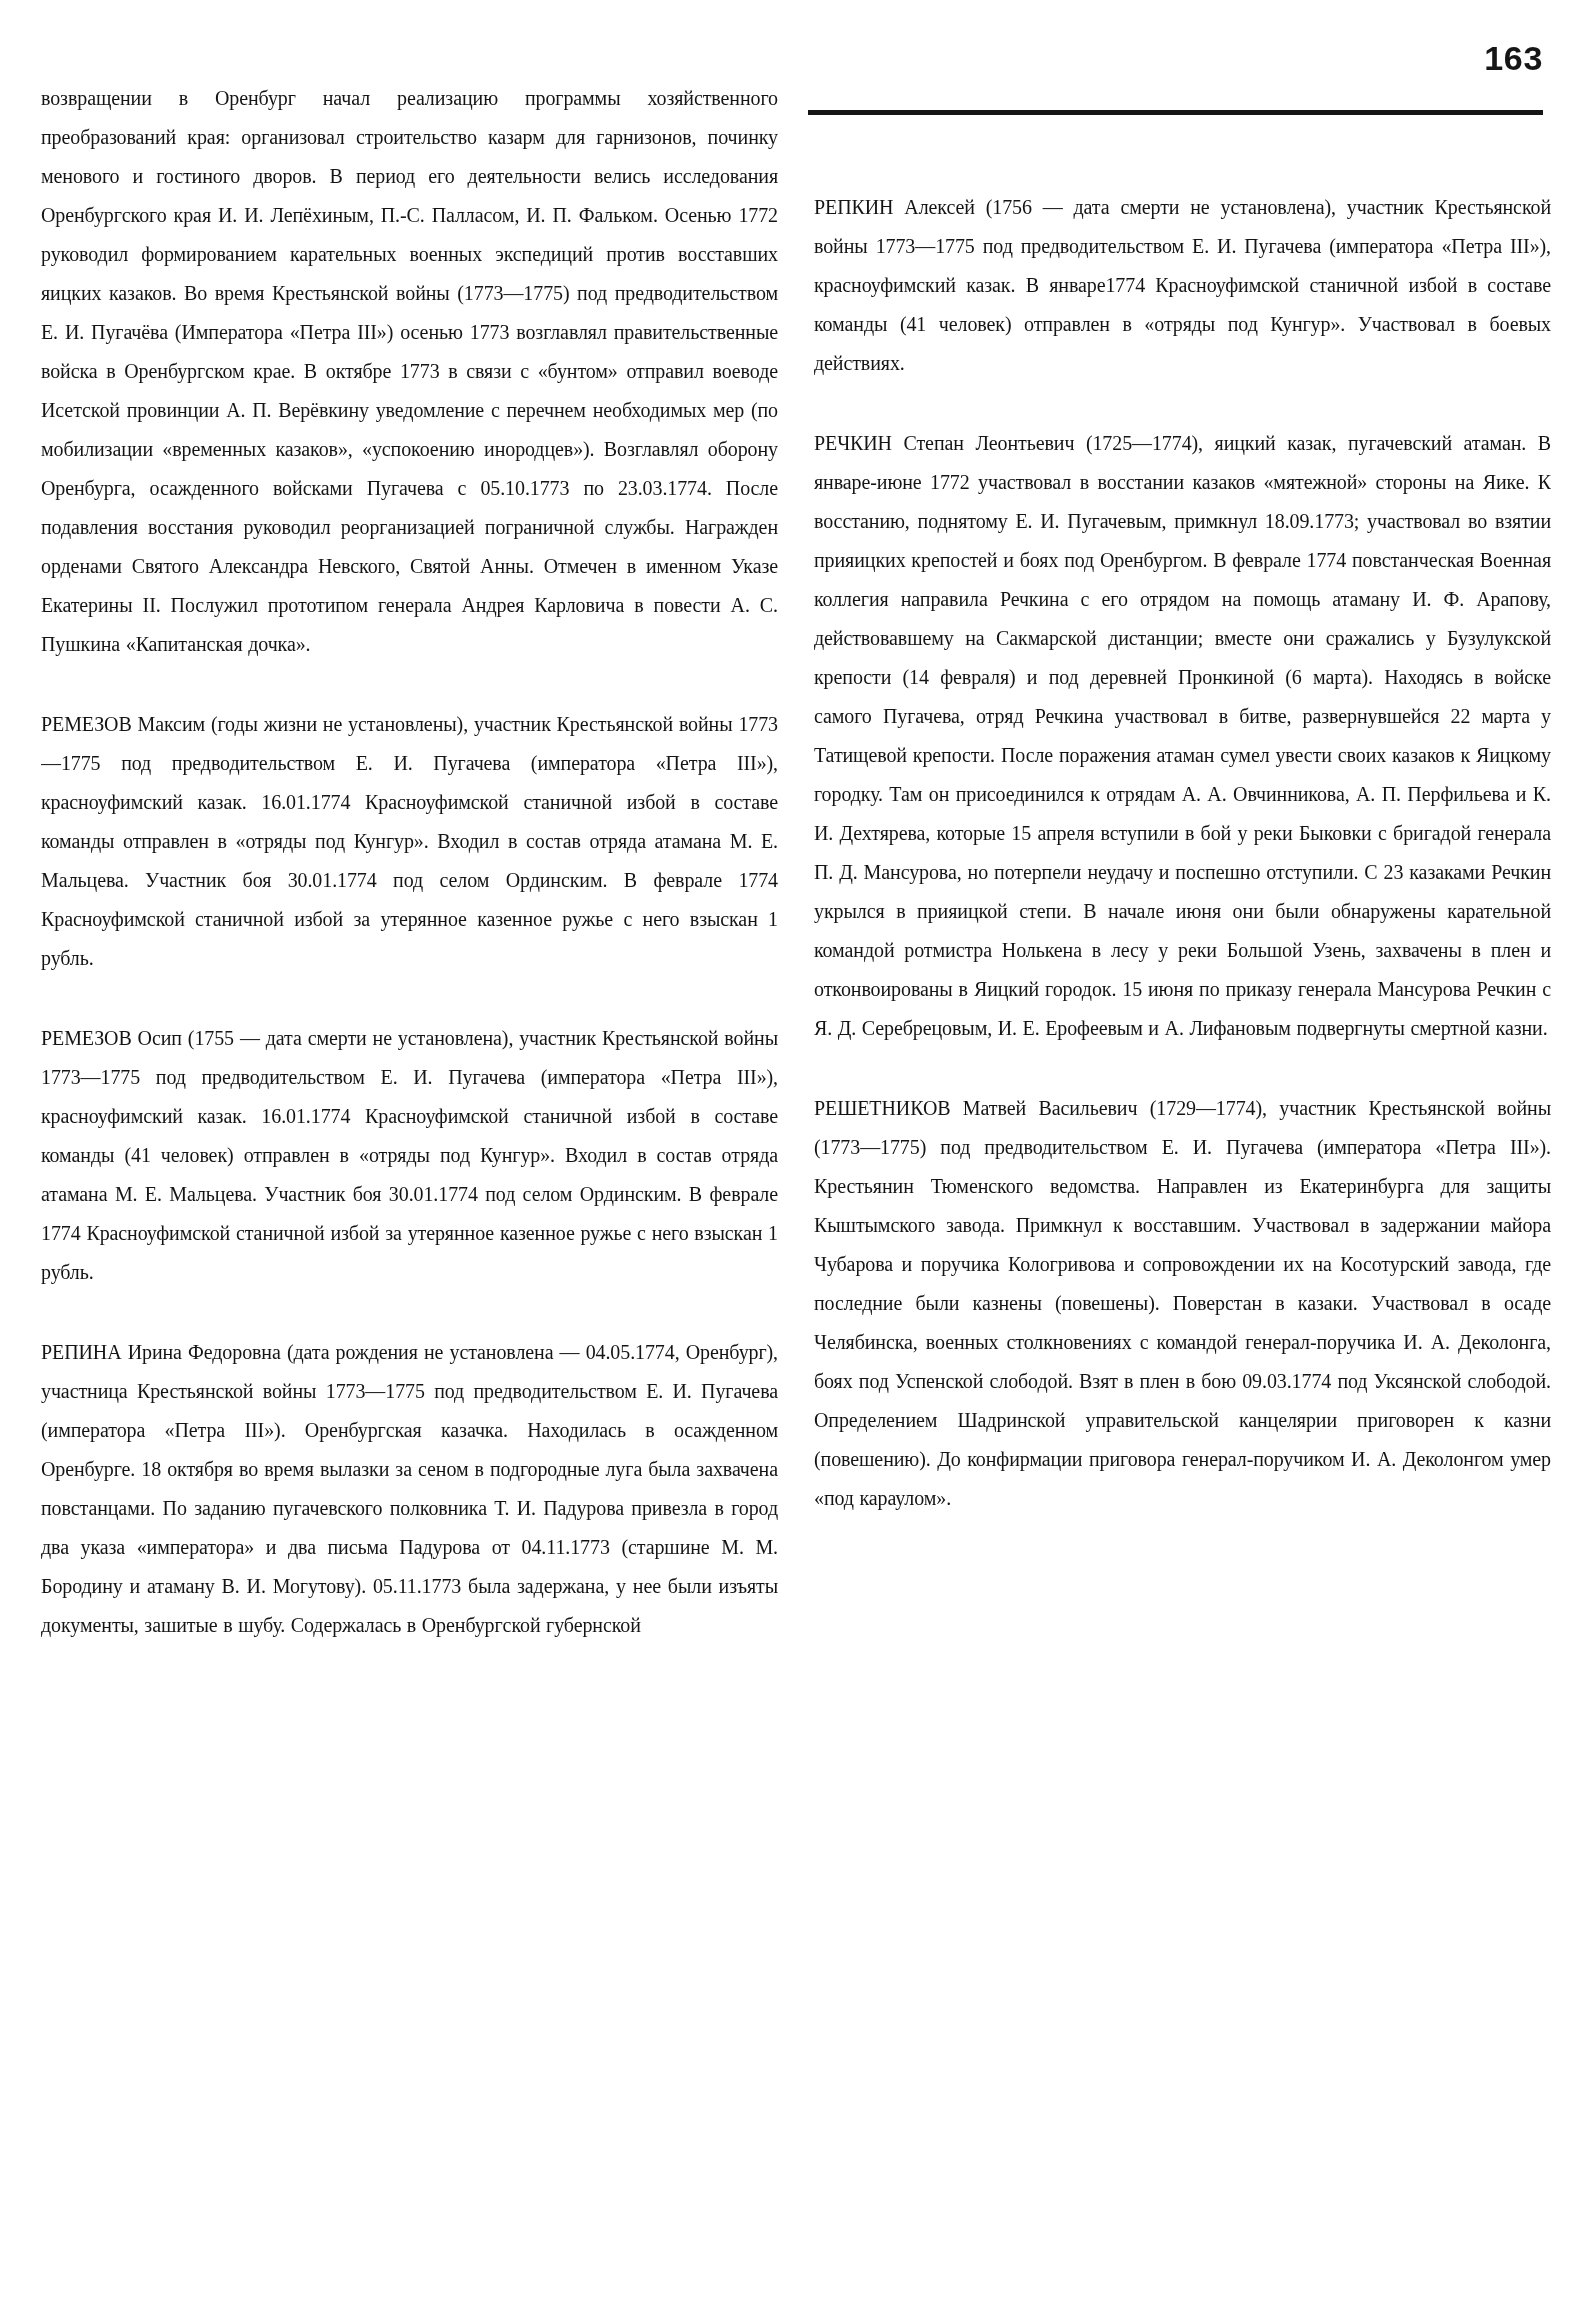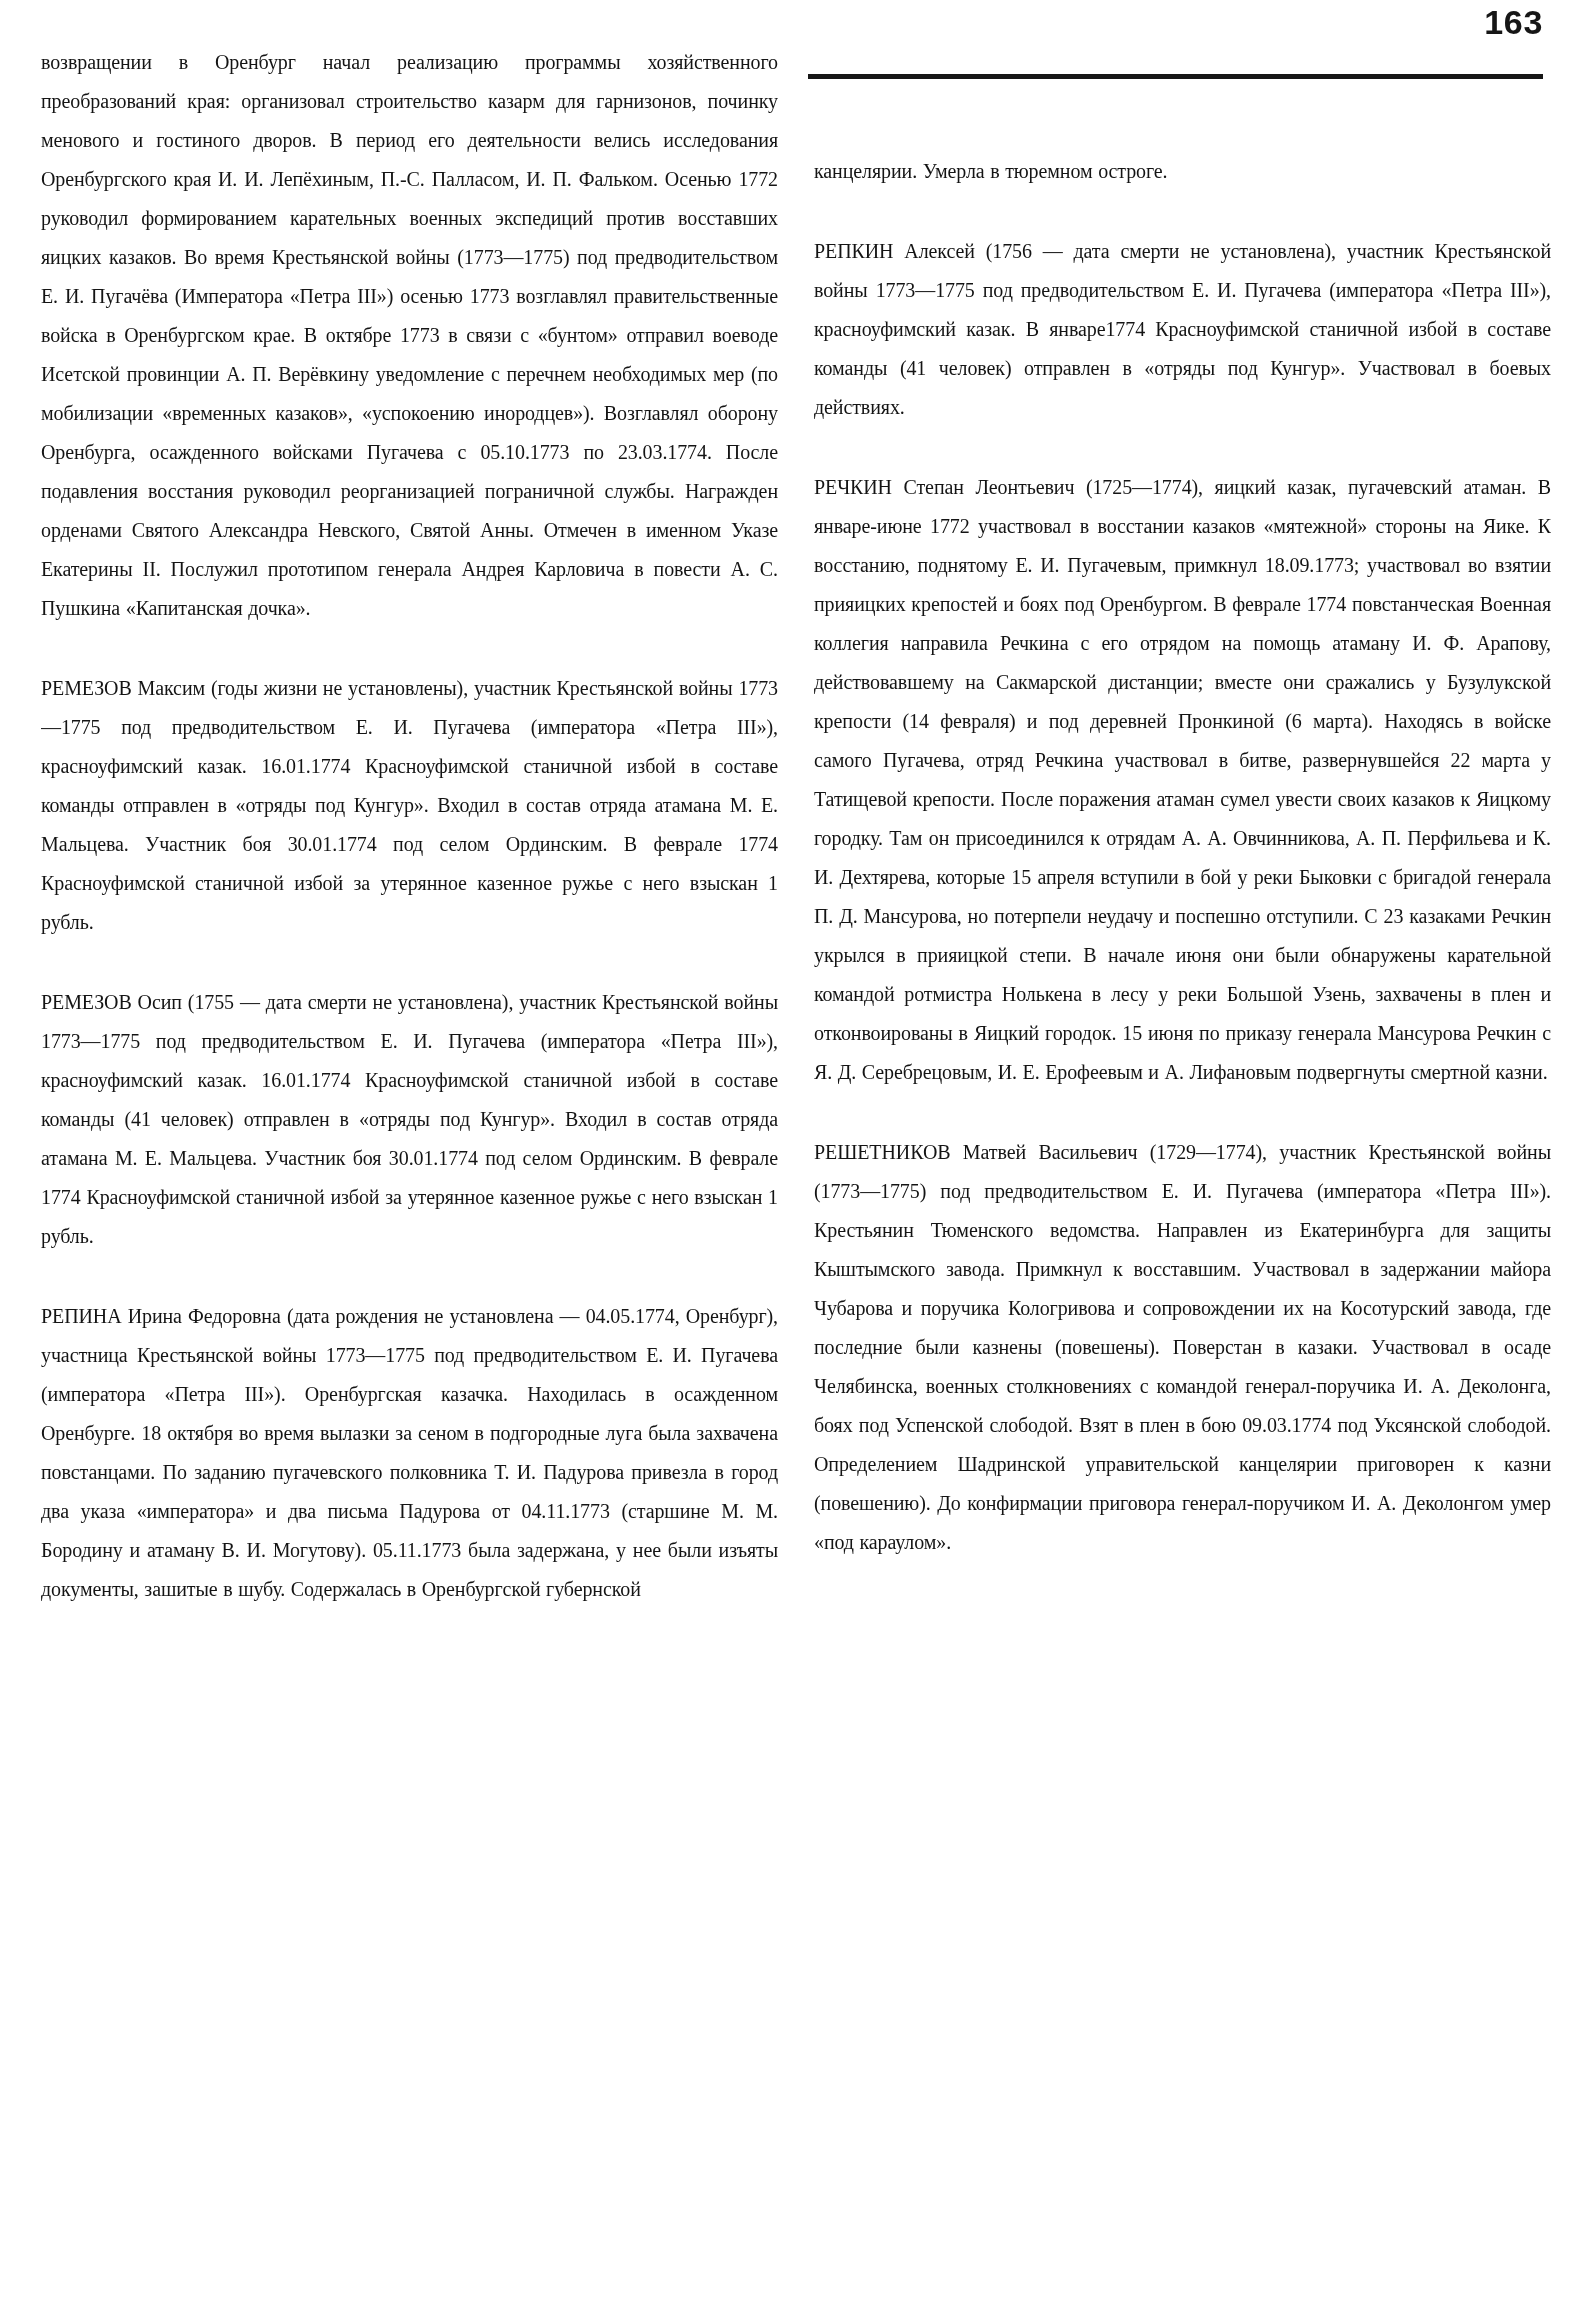--- a/index.html
+++ b/index.html
@@ -8,20 +8,21 @@
     background: #ffffff;
   }
   .page {
     position: relative;
     width: 1571px;
     height: 2183px;
     background: #ffffff;
     overflow: hidden;
     font-family: "Liberation Serif", "DejaVu Serif", serif;
     color: #141414;
+    margin-top: 36px;
   }
   .page-number {
     position: absolute;
     top: 3px;
     right: 28px;
     font-family: "Liberation Sans", sans-serif;
     font-size: 34px;
     font-weight: 600;
     letter-spacing: 0.7px;
     color: #161616;
@@ -70,20 +71,19 @@
 <div class="page">
   <div class="page-number">163</div>
   <div class="header-rule"></div>
   <div class="column" id="col-left">
       <p class="entry"><span>возвращении в Оренбург начал реализацию программы хозяйственного преобразований края: организовал строительство казарм для гарнизонов, починку менового и гостиного дворов. В период его деятельности велись исследования Оренбургского края И. И. Лепёхиным, П.-С. Палласом, И. П. Фальком. Осенью 1772 руководил формированием карательных военных экспедиций против восставших яицких казаков. Во время Крестьянской войны (1773—1775) под предводительством Е. И. Пугачёва (Императора «Петра III») осенью 1773 возглавлял правительственные войска в Оренбургском крае. В октябре 1773 в связи с «бунтом» отправил воеводе Исетской провинции А. П. Верёвкину уведомление с перечнем необходимых мер (по мобилизации «временных казаков», «успокоению инородцев»). Возглавлял оборону Оренбурга, осажденного войсками Пугачева с 05.10.1773 по 23.03.1774. После подавления восстания руководил реорганизацией пограничной службы. Награжден орденами Святого Александра Невского, Святой Анны. Отмечен в именном Указе Екатерины II. Послужил прототипом генерала Андрея Карловича в повести А. С. Пушкина «Капитанская дочка».</span></p>
       <p class="entry"><b class="headword">РЕМЕЗОВ Максим</b><span> (годы жизни не установлены), участник Крестьянской войны 1773—1775 под предводительством Е. И. Пугачева (императора «Петра III»), красноуфимский казак. 16.01.1774 Красноуфимской станичной избой в составе команды отправлен в «отряды под Кунгур». Входил в состав отряда атамана М. Е. Мальцева. Участник боя 30.01.1774 под селом Ординским. В феврале 1774 Красноуфимской станичной избой за утерянное казенное ружье с него взыскан 1 рубль.</span></p>
       <p class="entry"><b class="headword">РЕМЕЗОВ Осип</b><span> (1755 — дата смерти не установлена), участник Крестьянской войны 1773—1775 под предводительством Е. И. Пугачева (императора «Петра III»), красноуфимский казак. 16.01.1774 Красноуфимской станичной избой в составе команды (41 человек) отправлен в «отряды под Кунгур». Входил в состав отряда атамана М. Е. Мальцева. Участник боя 30.01.1774 под селом Ординским. В феврале 1774 Красноуфимской станичной избой за утерянное казенное ружье с него взыскан 1 рубль.</span></p>
       <p class="entry"><b class="headword">РЕПИНА Ирина Федоровна</b><span> (дата рождения не установлена — 04.05.1774, Оренбург), участница Крестьянской войны 1773—1775 под предводительством Е. И. Пугачева (императора «Петра III»). Оренбургская казачка. Находилась в осажденном Оренбурге. 18 октября во время вылазки за сеном в подгородные луга была захвачена повстанцами. По заданию пугачевского полковника Т. И. Падурова привезла в город два указа «императора» и два письма Падурова от 04.11.1773 (старшине М. М. Бородину и атаману В. И. Могутову). 05.11.1773 была задержана, у нее были изъяты документы, зашитые в шубу. Содержалась в Оренбургской губернской</span></p>
     </div>
   <div class="column" id="col-right">
-      <p class="entry"><span>канцелярии. Умерла в тюремном остроге.</span></p>
       <p class="entry"><b class="headword">РЕПКИН Алексей</b><span> (1756 — дата смерти не установлена), участник Крестьянской войны 1773—1775 под предводительством Е. И. Пугачева (императора «Петра III»), красноуфимский казак. В январе1774 Красноуфимской станичной избой в составе команды (41 человек) отправлен в «отряды под Кунгур». Участвовал в боевых действиях.</span></p>
       <p class="entry"><b class="headword">РЕЧКИН Степан Леонтьевич</b><span> (1725—1774), яицкий казак, пугачевский атаман. В январе-июне 1772 участвовал в восстании казаков «мятежной» стороны на Яике. К восстанию, поднятому Е. И. Пугачевым, примкнул 18.09.1773; участвовал во взятии прияицких крепостей и боях под Оренбургом. В феврале 1774 повстанческая Военная коллегия направила Речкина с его отрядом на помощь атаману И. Ф. Арапову, действовавшему на Сакмарской дистанции; вместе они сражались у Бузулукской крепости (14 февраля) и под деревней Пронкиной (6 марта). Находясь в войске самого Пугачева, отряд Речкина участвовал в битве, развернувшейся 22 марта у Татищевой крепости. После поражения атаман сумел увести своих казаков к Яицкому городку. Там он присоединился к отрядам А. А. Овчинникова, А. П. Перфильева и К. И. Дехтярева, которые 15 апреля вступили в бой у реки Быковки с бригадой генерала П. Д. Мансурова, но потерпели неудачу и поспешно отступили. С 23 казаками Речкин укрылся в прияицкой степи. В начале июня они были обнаружены карательной командой ротмистра Нолькена в лесу у реки Большой Узень, захвачены в плен и отконвоированы в Яицкий городок. 15 июня по приказу генерала Мансурова Речкин с Я. Д. Серебрецовым, И. Е. Ерофеевым и А. Лифановым подвергнуты смертной казни.</span></p>
       <p class="entry"><b class="headword">РЕШЕТНИКОВ Матвей Васильевич</b><span> (1729—1774), участник Крестьянской войны (1773—1775) под предводительством Е. И. Пугачева (императора «Петра III»). Крестьянин Тюменского ведомства. Направлен из Екатеринбурга для защиты Кыштымского завода. Примкнул к восставшим. Участвовал в задержании майора Чубарова и поручика Кологривова и сопровождении их на Косотурский завода, где последние были казнены (повешены). Поверстан в казаки. Участвовал в осаде Челябинска, военных столкновениях с командой генерал-поручика И. А. Деколонга, боях под Успенской слободой. Взят в плен в бою 09.03.1774 под Уксянской слободой. Определением Шадринской управительской канцелярии приговорен к казни (повешению). До конфирмации приговора генерал-поручиком И. А. Деколонгом умер «под караулом».</span></p>
       <p class="entry"></p>
     </div>
 </div>
 
 
 </body></html>

